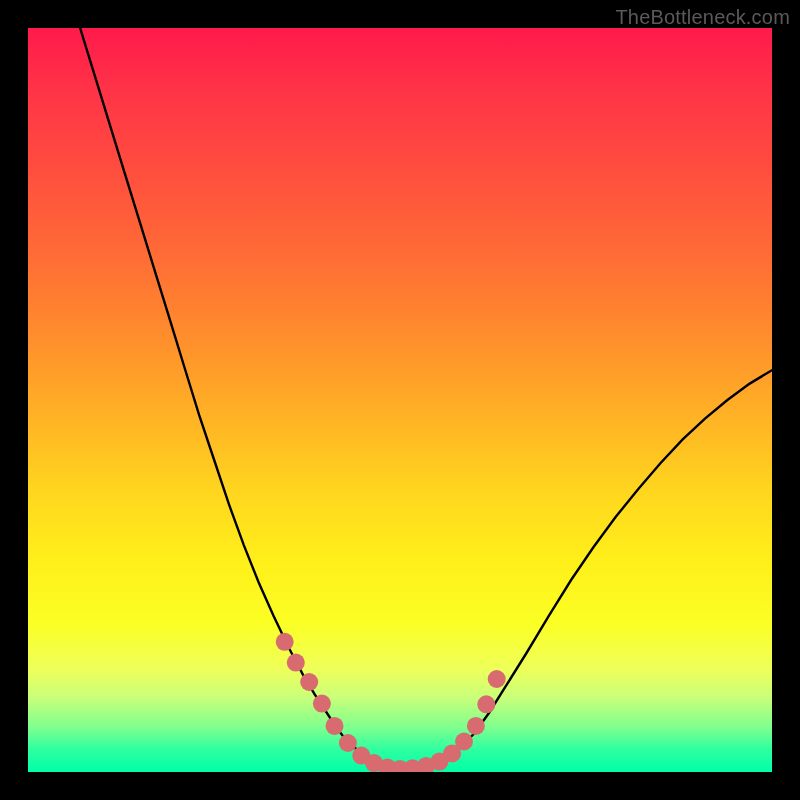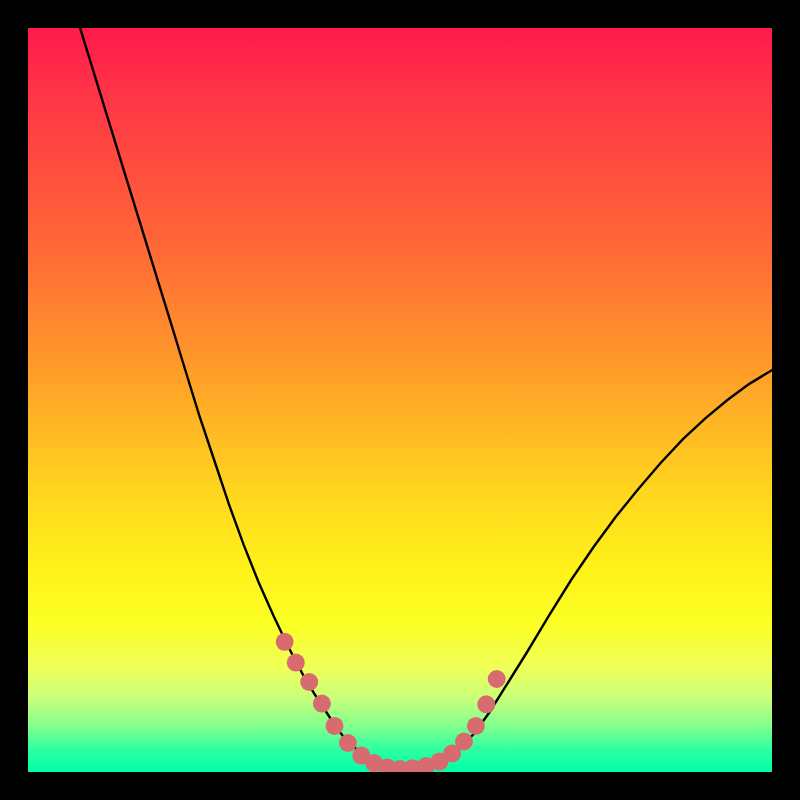--- a/index.html
+++ b/index.html
@@ -99,14 +99,15 @@
           <circle cx="411.4" cy="733.6" r="9" class="marker"></circle>
           <circle cx="424.1" cy="725.4" r="9" class="marker"></circle>
           <circle cx="436.0" cy="713.5" r="9" class="marker"></circle>
           <circle cx="447.9" cy="697.9" r="9" class="marker"></circle>
           <circle cx="458.3" cy="676.3" r="9" class="marker"></circle>
           <circle cx="468.7" cy="651.0" r="9" class="marker"></circle>
         </g>
     </svg>
   </div>
 
+  <div class="watermark">TheBottleneck.com</div>
 
 </div>
 
 </body></html>

